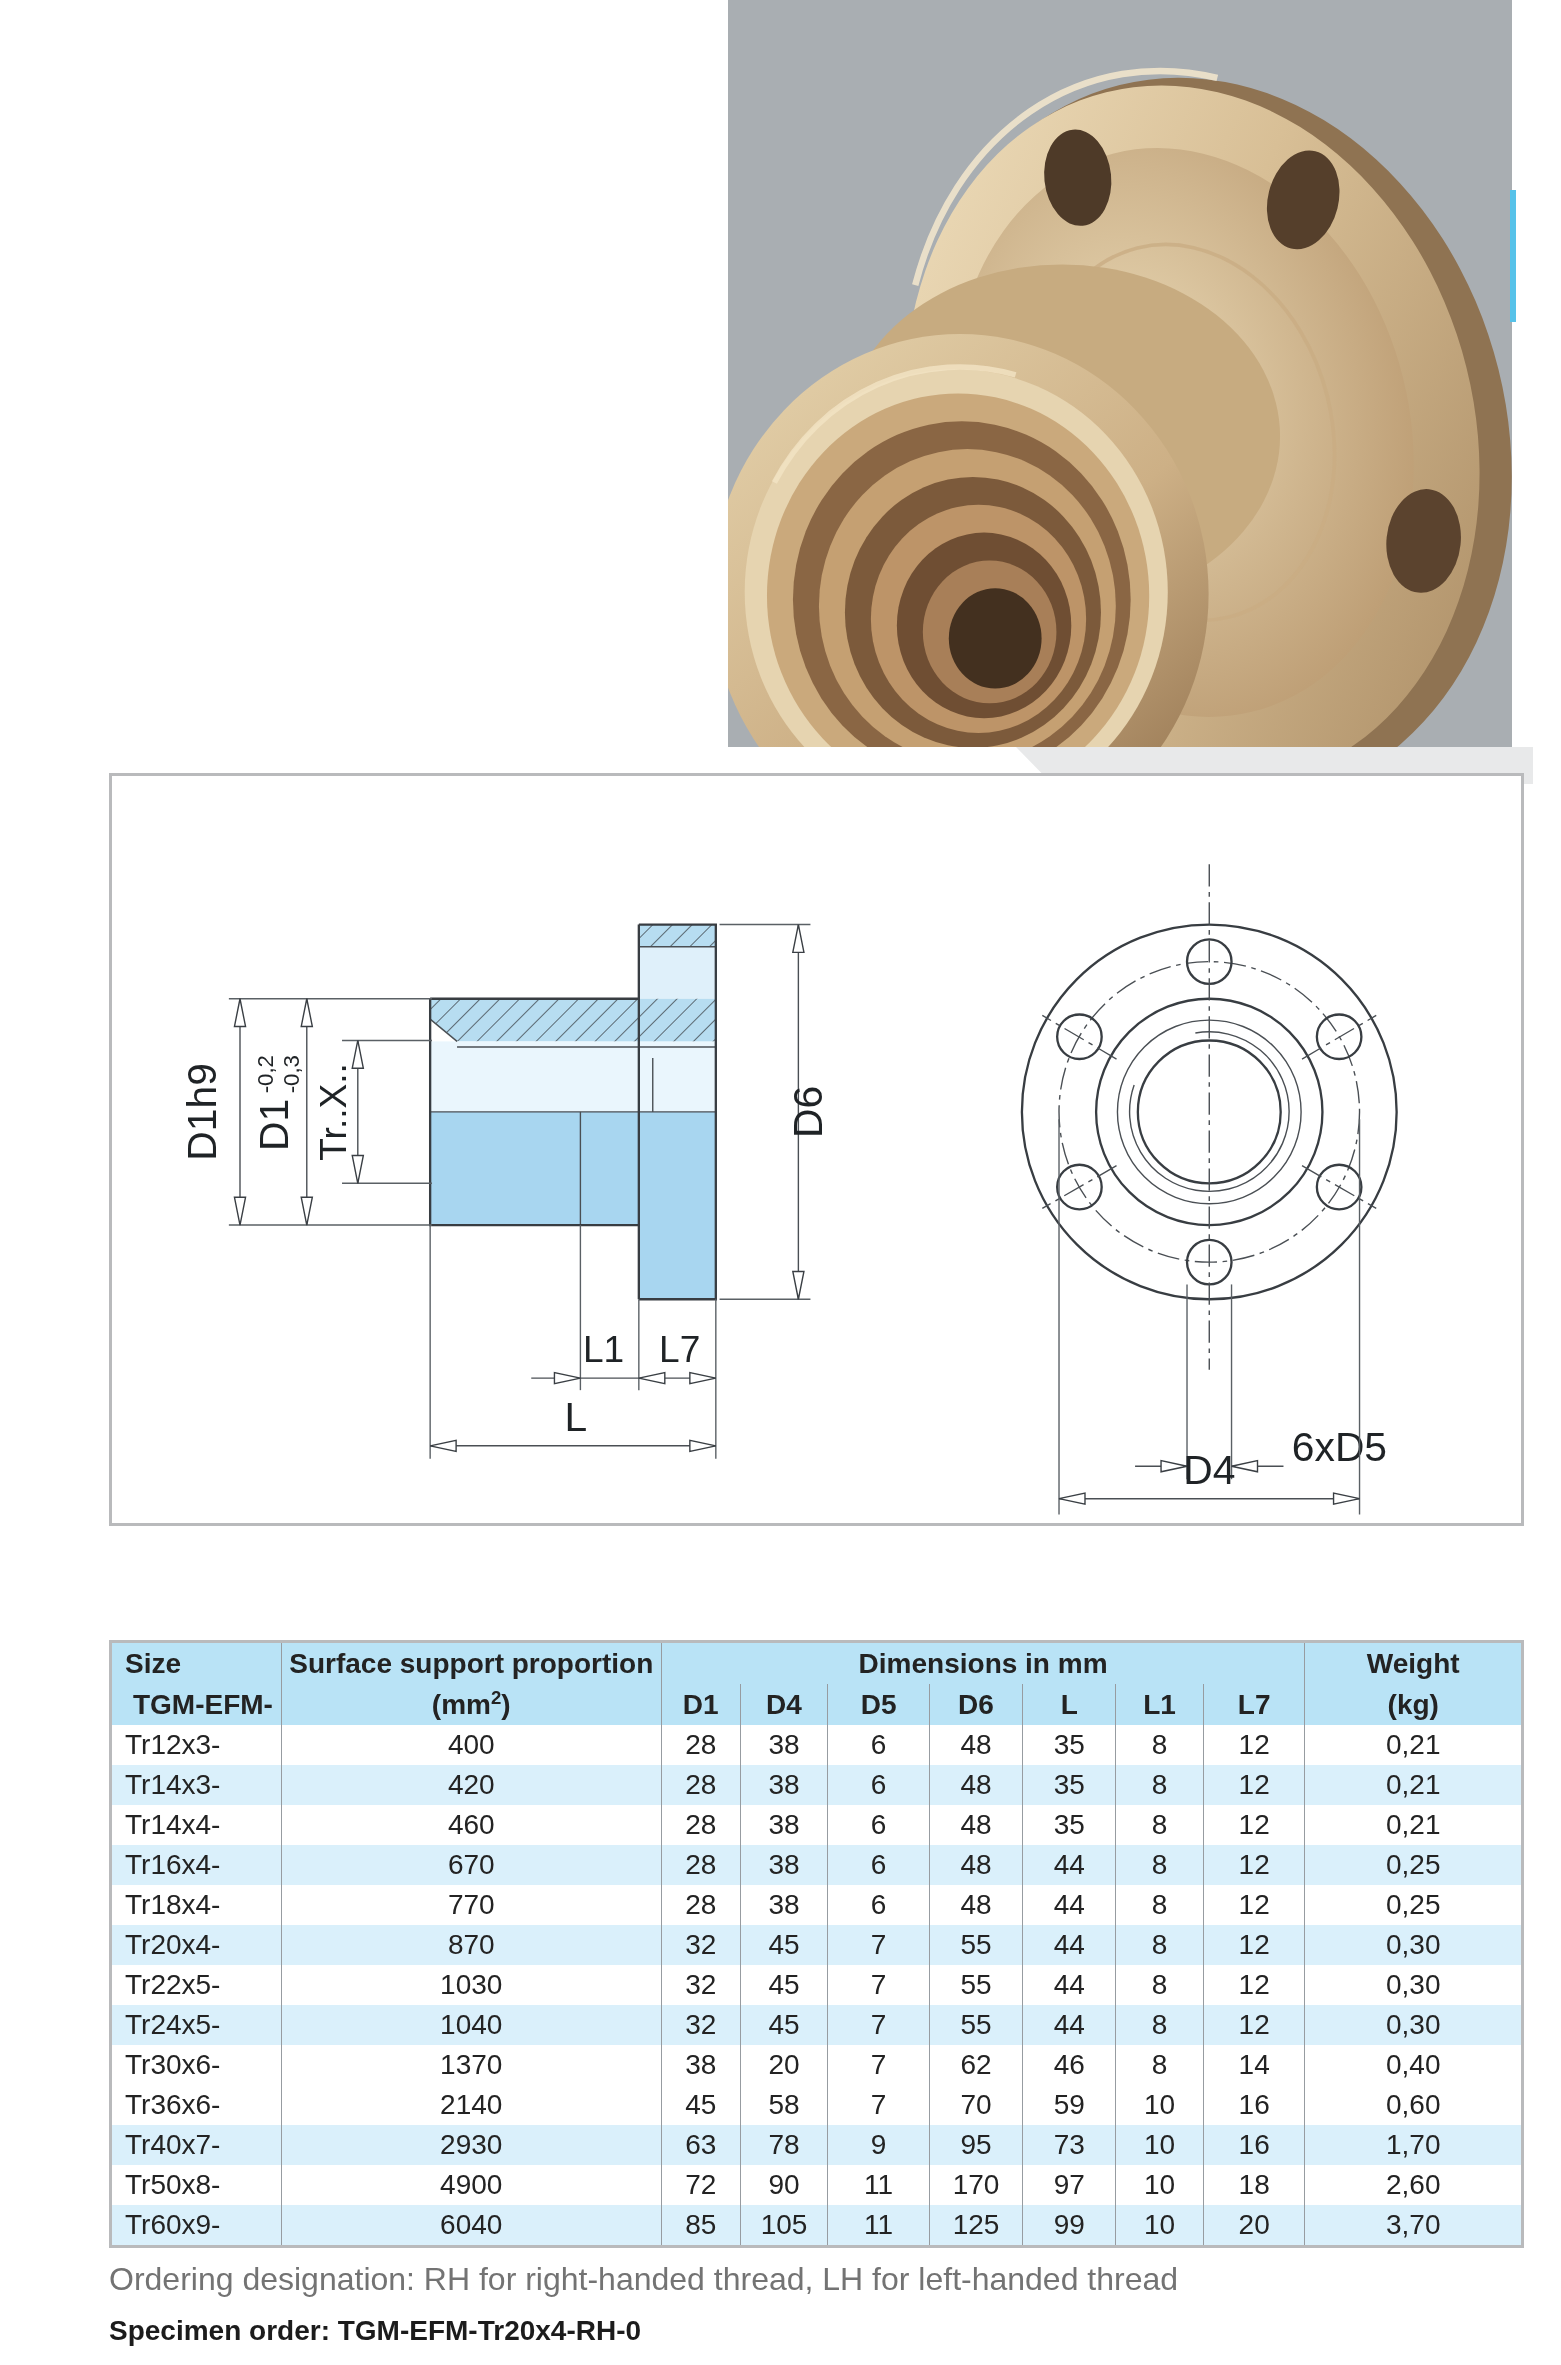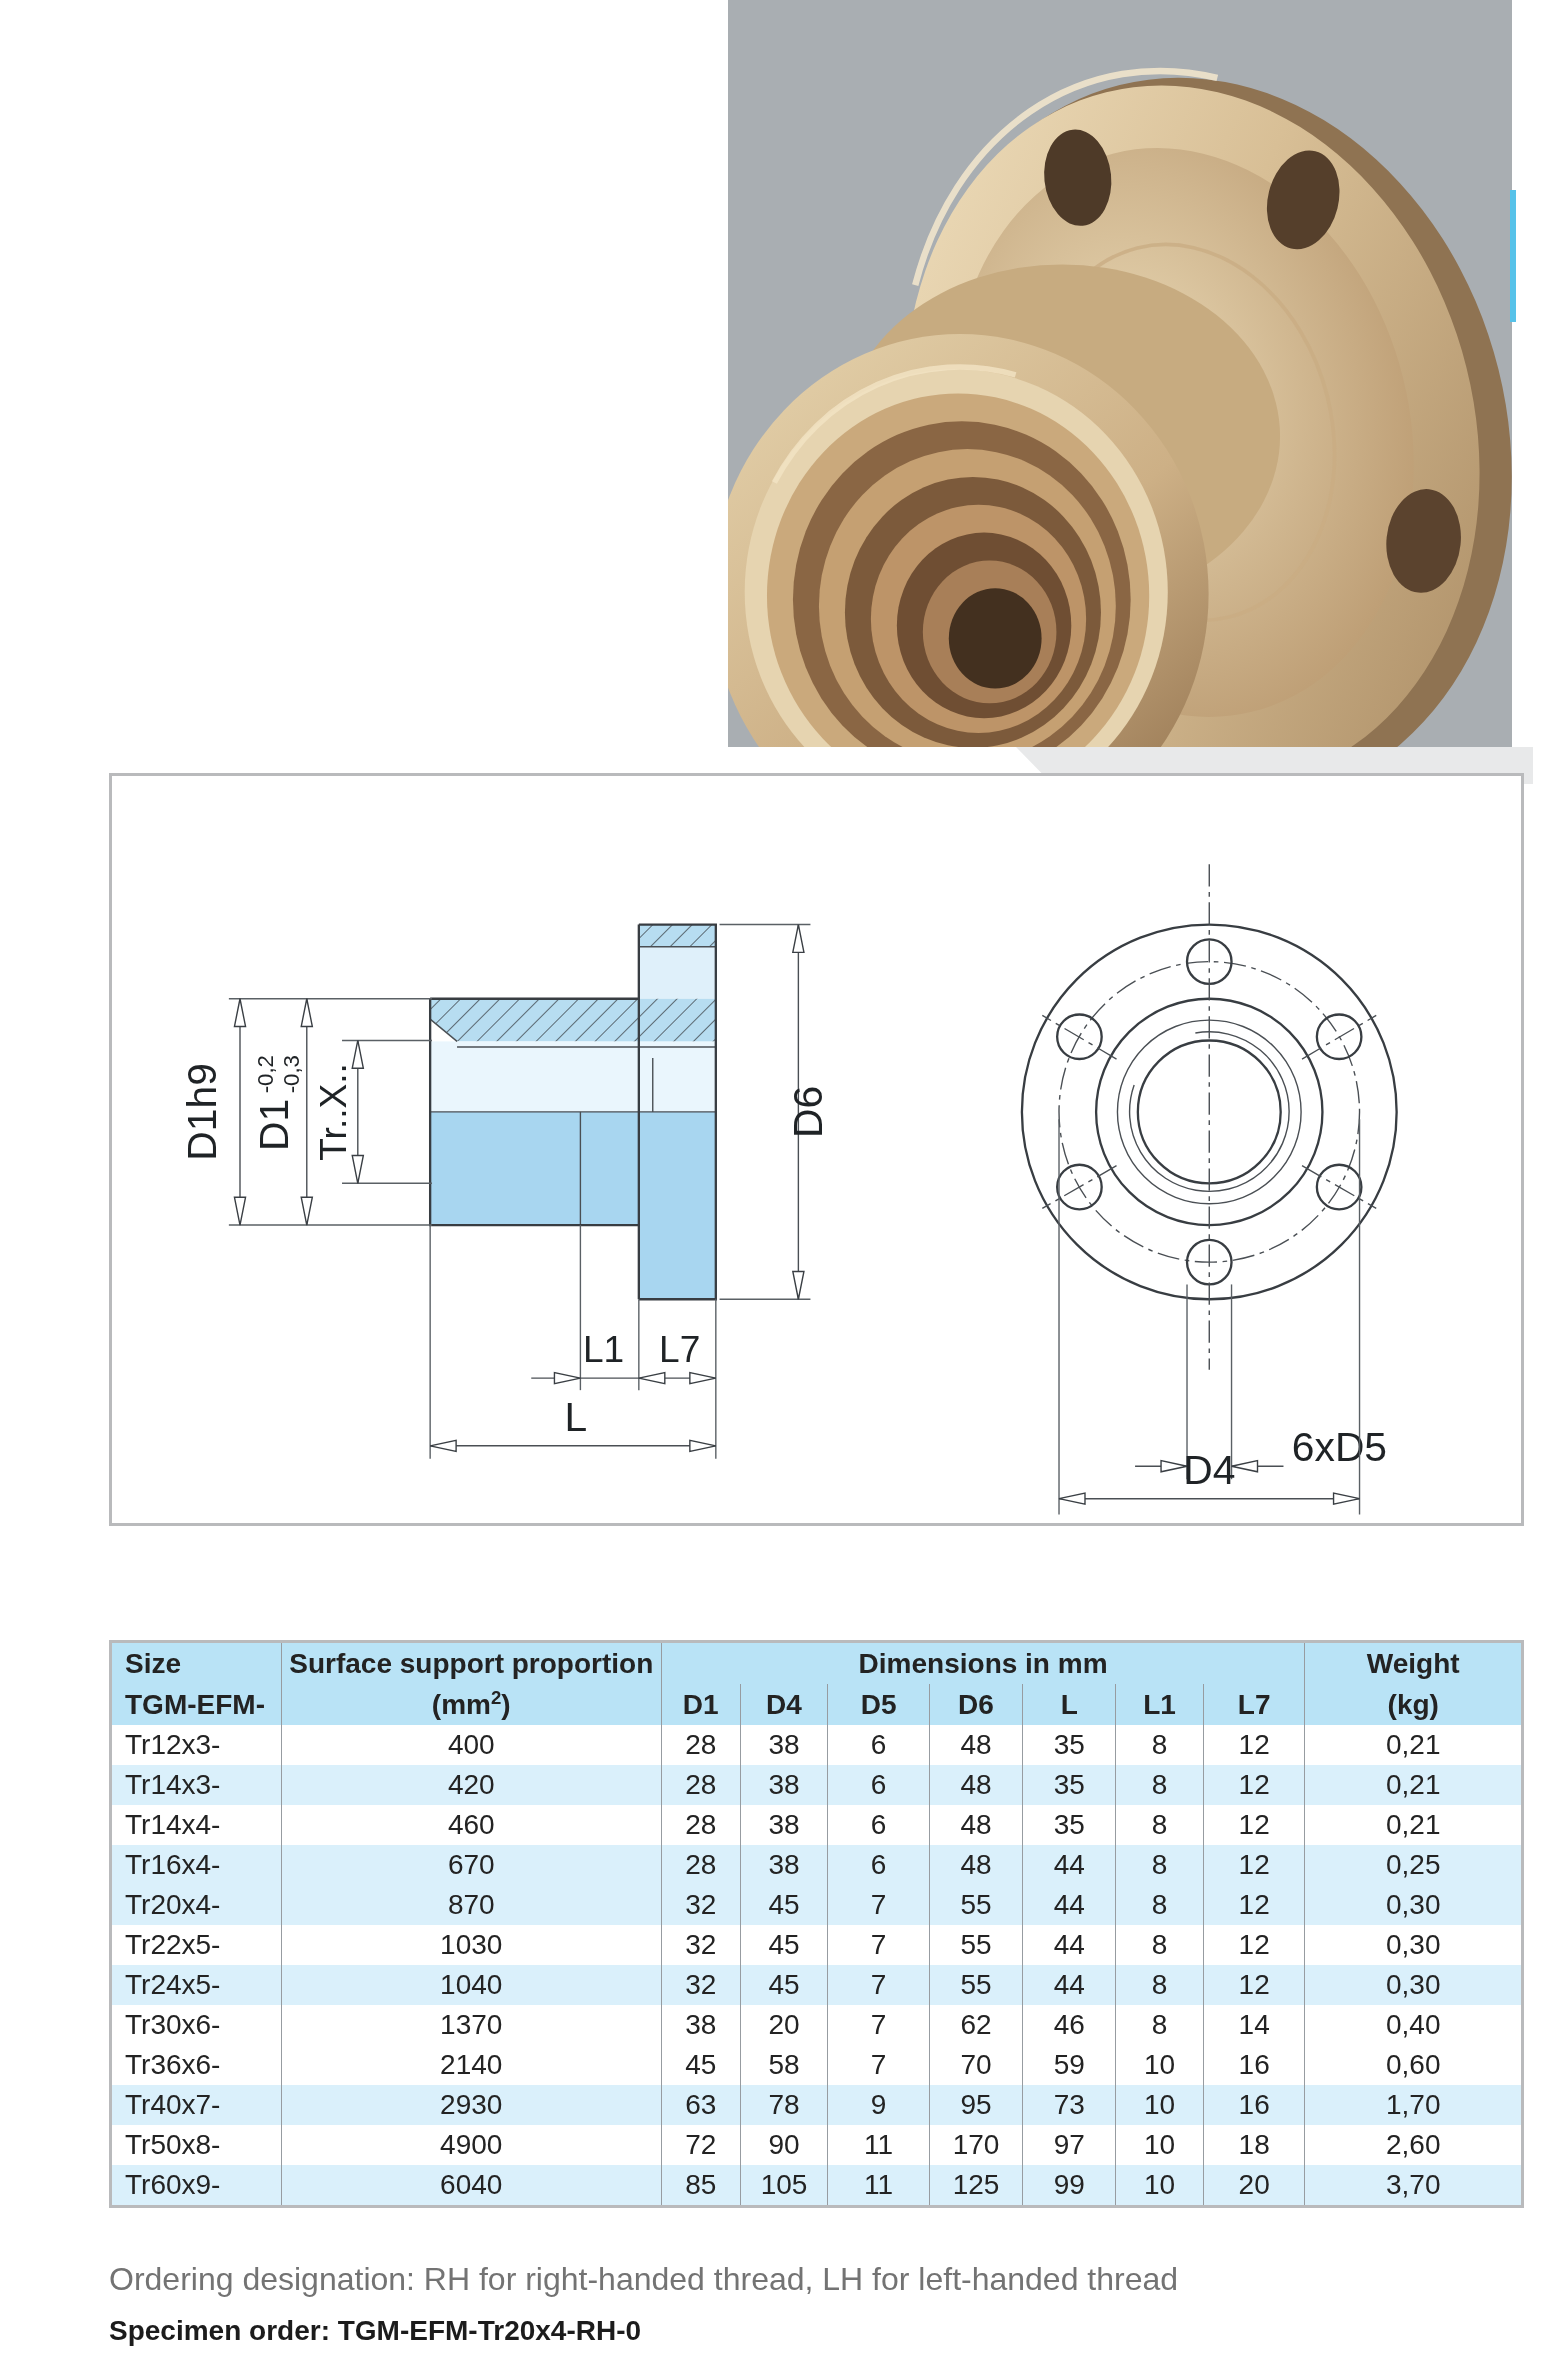--- a/index.html
+++ b/index.html
@@ -16,21 +16,21 @@
   .panel{position:absolute;left:109px;top:773px;width:1415px;height:753px;border:3.7px solid #b9babc;
     background:#fff;box-sizing:border-box;}
   .panel svg{display:block;}
 
   
   .spec-table{position:absolute;left:109px;top:1640px;width:1415px;border-collapse:collapse;
     table-layout:fixed;border:3.7px solid #b9babc;font-size:28px;color:#232323;}
   .spec-table th{background:#b9e3f6;font-weight:bold;padding:0;line-height:1.35;vertical-align:middle;}
   .spec-table td{padding:0;height:40px;text-align:center;line-height:40px;white-space:nowrap;}
   .spec-table th.h1{height:41px;}
-  .spec-table th.h2{height:41px;}
+  .spec-table th.h2{height:41px;text-align:center;}
   .spec-table .left{text-align:left;padding-left:13px;}
   .spec-table td:not(:first-child), .spec-table th.sep{border-left:1.9px solid #979ca1;}
   .spec-table tr.alt td{background:#daf0fb;}
   .spec-table sup{font-size:18.6px;}
 
   
   .footer-line1{position:absolute;left:109px;top:2261px;font-size:32px;color:#737373;}
   .footer-line2{position:absolute;left:109px;top:2315px;font-size:28px;font-weight:bold;color:#1c1c1c;}
 
   
@@ -320,20 +320,32 @@
           <td>670</td>
           <td>28</td>
           <td>38</td>
           <td>6</td>
           <td>48</td>
           <td>44</td>
           <td>8</td>
           <td>12</td>
           <td>0,25</td>
         </tr>
+        <tr>
+          <td class="left">Tr18x4-</td>
+          <td>770</td>
+          <td>28</td>
+          <td>38</td>
+          <td>6</td>
+          <td>48</td>
+          <td>44</td>
+          <td>8</td>
+          <td>12</td>
+          <td>0,25</td>
+        </tr>
         <tr class="alt">
           <td class="left">Tr20x4-</td>
           <td>870</td>
           <td>32</td>
           <td>45</td>
           <td>7</td>
           <td>55</td>
           <td>44</td>
           <td>8</td>
           <td>12</td>

